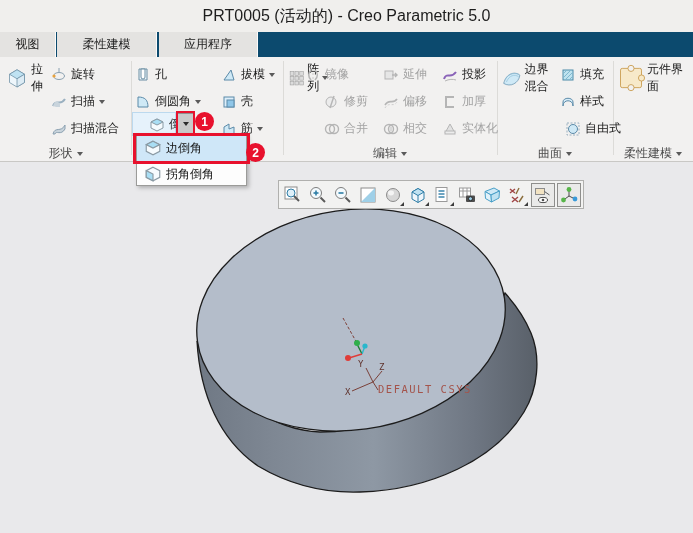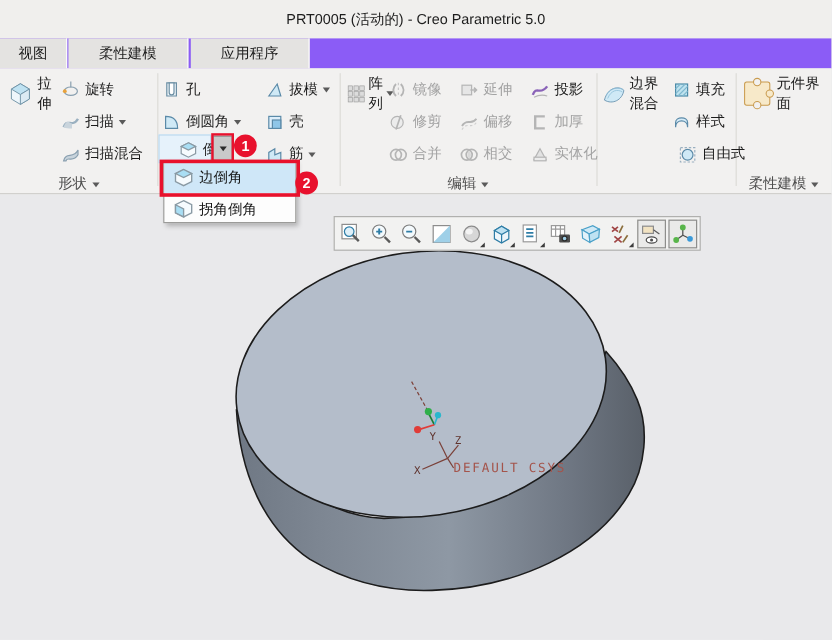--- a/index.html
+++ b/index.html
@@ -4,24 +4,24 @@
 <style>
   * { margin:0; padding:0; box-sizing:border-box; }
   html,body { width:693px; height:533px; }
   body { font-family:"Liberation Sans","DejaVu Sans",sans-serif; font-size:12px; color:#222;
          background:#e9e9eb; overflow:hidden; }
   .app { position:relative; width:693px; height:533px; background:#f2f1f0; }
 
   
   .titlebar { position:absolute; left:0; top:0; width:693px; height:32px;
               background:#f0efed; display:flex; align-items:center; justify-content:center; }
-  .titlebar .title { font-size:12px; color:#1d1d1d; }
+  .titlebar .title { font-size:16px; color:#1d1d1d; }
 
   
-  .tabstrip { position:absolute; left:0; top:32px; width:693px; height:25px; background:#8b5cf6; }
+  .tabstrip { position:absolute; left:0; top:32px; width:693px; height:25px; background:#0c4a6e; }
   .tab { position:absolute; top:0; height:25px; background:#e4e3e1; border-right:1px solid #fbfbfa;
          display:flex; align-items:center; justify-content:center; color:#1c1c1c; cursor:default; }
 
   
   .ribbon { position:absolute; left:0; top:57px; width:693px; height:105px; background:#f2f1f0;
             border-bottom:1px solid #c9c8c5; }
   .vsep { position:absolute; top:4px; height:94px; width:1px; background:#dcdbd8; }
   .sbtn { position:absolute; height:21px; display:flex; align-items:center; gap:4px; white-space:nowrap;
           color:#1c1c1c; cursor:default; }
   .sbtn.disabled { color:#a3a3a3; }
@@ -357,21 +357,21 @@
       <span class="caret"></span>
     </div>
 
     <div class="bigbtn" style="left:288px;top:4px;width:40px">
       <svg class="i32">
           <use href="#sym-pattern"></use>
         </svg>
       <span>阵列</span>
       <span class="caret"></span>
     </div>
-    <div class="sbtn disabled" style="left:324px;top:7px">
+    <div class="sbtn disabled" style="left:305px;top:7px">
       <svg class="i16">
           <use href="#sym-mirror"></use>
         </svg>
       <span>镜像</span>
     </div>
     <div class="sbtn disabled" style="left:383px;top:7px">
       <svg class="i16">
           <use href="#sym-extend"></use>
         </svg>
       <span>延伸</span>
@@ -439,20 +439,24 @@
       <svg class="i16">
           <use href="#sym-style"></use>
         </svg>
       <span>样式</span>
     </div>
     <div class="sbtn" style="left:565px;top:61px">
       <svg class="i16">
           <use href="#sym-freestyle"></use>
         </svg>
       <span>自由式</span>
+    </div>
+    <div class="seclabel" style="left:497px;width:116px">
+      <span>曲面</span>
+      <span class="caret"></span>
     </div>
 
     <div class="bigbtn" style="left:617px;top:4px;width:72px">
       <svg class="i32">
           <use href="#sym-puzzle"></use>
         </svg>
       <span>元件界面</span>
     </div>
     <div class="seclabel" style="left:613px;width:80px">
       <span>柔性建模</span>

